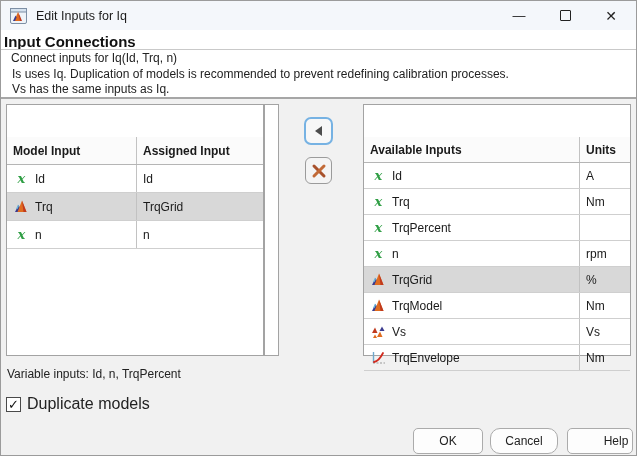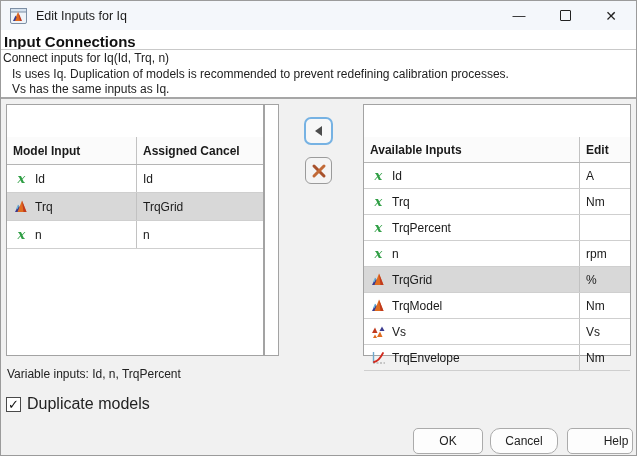--- a/index.html
+++ b/index.html
@@ -13,21 +13,21 @@
   .win-controls{position:absolute;right:0;top:0;height:29px;display:flex;align-items:center;}
   .win-btn{width:46px;height:29px;display:flex;align-items:center;justify-content:center;font-size:13px;color:#222;cursor:default;}
   .win-btn.max span{display:inline-block;width:9px;height:9px;border:1.2px solid #222;border-radius:1px;}
   .win-btn.close{font-size:14px;margin-right:2px;}
 
   
   .top-zone{position:absolute;left:0;top:29px;width:100%;height:68px;background:#ffffff;}
   .section-title{position:absolute;left:3px;top:3px;font-size:15px;font-weight:bold;color:#111;}
   .hairline{position:absolute;left:0;top:19px;width:100%;height:0;border-top:1px solid #c9c9c9;}
   .desc{position:absolute;left:0;top:21px;width:100%;font-size:12px;color:#222;line-height:15.5px;}
-  .desc .l1{padding-left:2px;}
+  .desc .l1{padding-left:10px;}
   .desc .l2,.desc .l3{padding-left:11px;}
   .thick-sep{position:absolute;left:0;top:96px;width:100%;height:2px;background:#a6a6a6;}
 
   
   .tbl{position:absolute;background:#ffffff;border:1px solid #a3a3a3;box-sizing:border-box;font-size:12px;color:#1a1a1a;}
   .tbl-left{left:5px;top:103px;width:258px;height:252px;}
   .tbl-right{left:362px;top:103px;width:268px;height:252px;}
   .scroll-track{position:absolute;left:263px;top:103px;width:15px;height:252px;background:#ffffff;border:1px solid #a3a3a3;box-sizing:border-box;}
   .trow{display:flex;align-items:stretch;border-bottom:1px solid #cfcfcf;}
   .trow.head{font-weight:bold;border-bottom:1px solid #b5b5b5;background:#fbfbfb;margin-top:32px;}
@@ -88,21 +88,21 @@
       <div class="l1">Connect inputs for Iq(Id, Trq, n)</div>
       <div class="l2">Is uses Iq. Duplication of models is recommended to prevent redefining calibration processes.</div>
       <div class="l3">Vs has the same inputs as Iq.</div>
     </div>
   </div>
   <div class="thick-sep"></div>
 
   <div class="tbl tbl-left">
     <div class="trow head">
       <div class="cell c1">Model Input</div>
-      <div class="cell c2">Assigned Cancel</div>
+      <div class="cell c2">Assigned Input</div>
     </div>
     <div class="trow">
       <div class="cell c1">
         <span class="row-icon">
             <span class="var-x">x</span>
           </span>
         <span>Id</span>
       </div>
       <div class="cell c2">Id</div>
     </div>
@@ -138,21 +138,21 @@
   <div class="btn-remove">
     <svg width="16" height="16" viewBox="0 0 16 16">
       <line x1="3" y1="3" x2="13" y2="13" stroke="#a8512b" stroke-width="3" stroke-linecap="round"></line>
       <line x1="13" y1="3" x2="3" y2="13" stroke="#c26a37" stroke-width="3" stroke-linecap="round"></line>
     </svg>
   </div>
 
   <div class="tbl tbl-right">
     <div class="trow head">
       <div class="cell c1">Available Inputs</div>
-      <div class="cell c2">Edit</div>
+      <div class="cell c2">Units</div>
     </div>
 
     <div class="trow">
       <div class="cell c1">
         <span class="row-icon">
             <span class="var-x">x</span>
           </span>
         <span>Id</span>
       </div>
       <div class="cell c2">A</div>

